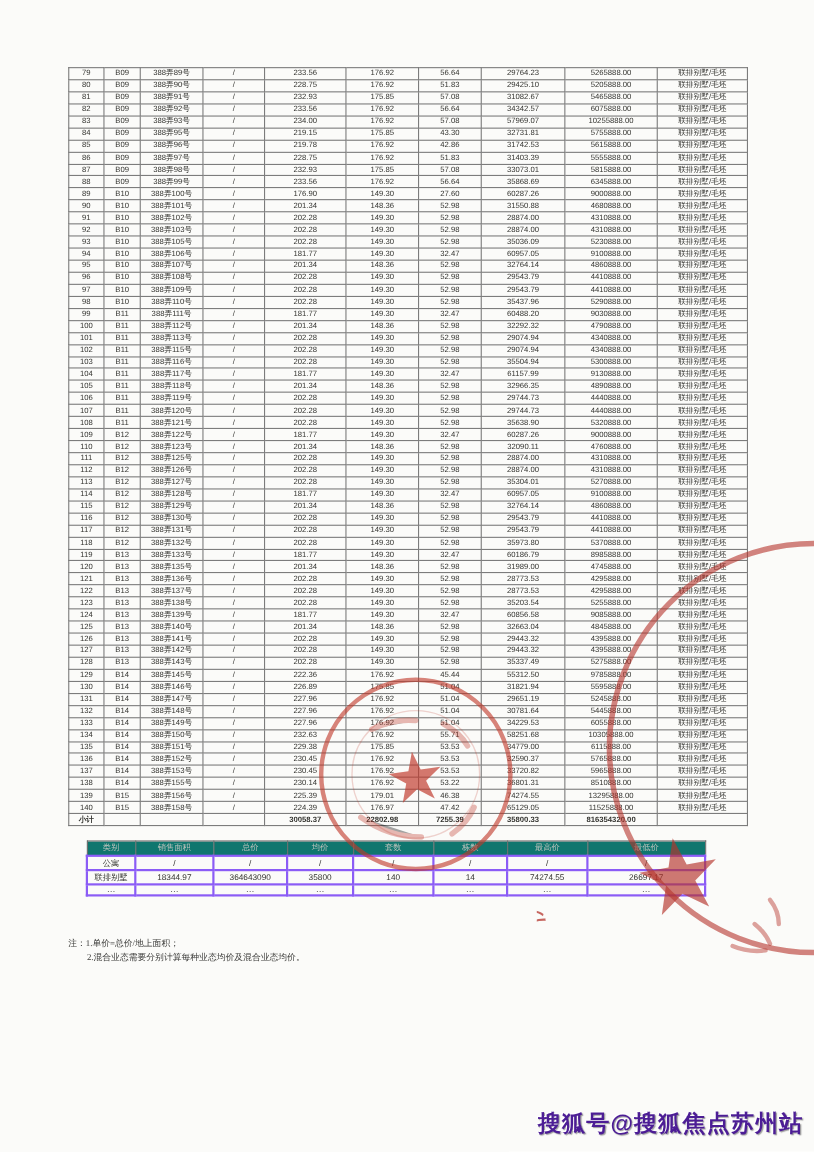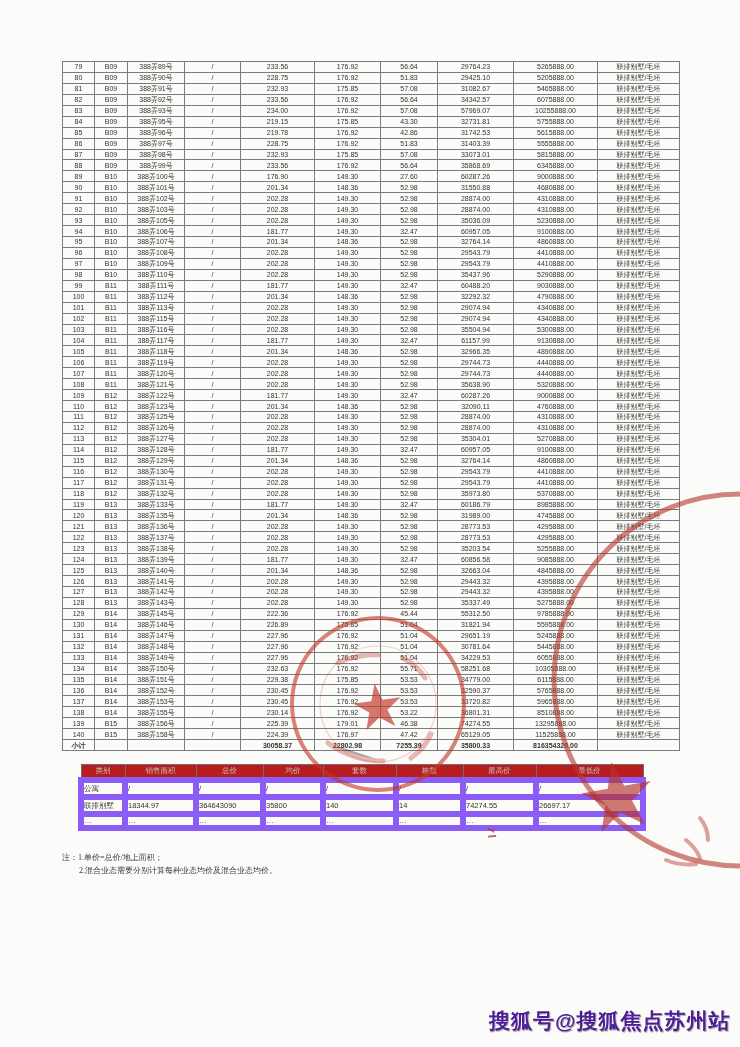--- a/index.html
+++ b/index.html
@@ -8,24 +8,24 @@
 
   
   table{border-collapse:collapse;table-layout:fixed;}
   .t1{position:absolute;left:62px;top:61px;width:617px;}
   .t1 td{border:1px solid #7c7c7c;font-size:7px;line-height:9px;height:9.95px;
          padding:0;text-align:center;color:#33332f;white-space:nowrap;overflow:hidden;}
   .t1 tr.subtotal td{font-weight:bold;}
 
   
   .t2{position:absolute;left:78px;top:764px;width:562px;}
-  .t2 th{background:#b91c1c;color:#bfc3bd;font-weight:normal;font-size:7.5px;
+  .t2 th{background:#0f766e;color:#bfc3bd;font-weight:normal;font-size:7.5px;
          border:1px solid #6f6f6f;height:12px;padding:0;}
-  .t2 td{border:6px solid #8b5cf6;font-size:7.5px;line-height:9px;height:11px;
-         padding:0;color:#33332f;white-space:pre-line;}
+  .t2 td{border:2px solid #8b5cf6;font-size:7.5px;line-height:9px;height:11px;
+         padding:0;text-align:center;color:#33332f;white-space:pre-line;}
   .t2 tr.dots td{height:8px;color:#555;font-size:8px;line-height:6px;}
   .t2 tr.total td{height:21px;}
 
   .notes{position:absolute;left:62px;top:851px;font-size:8px;color:#3a3a38;line-height:13px;font-family:Liberation Serif, serif;}
   .notes .l2{padding-left:17px;}
 
   
   .stamp{position:absolute;filter:blur(0.5px);pointer-events:none;}
   .stamp-a{left:283px;top:608px;}
   .stamp-b{left:488px;top:468px;}

